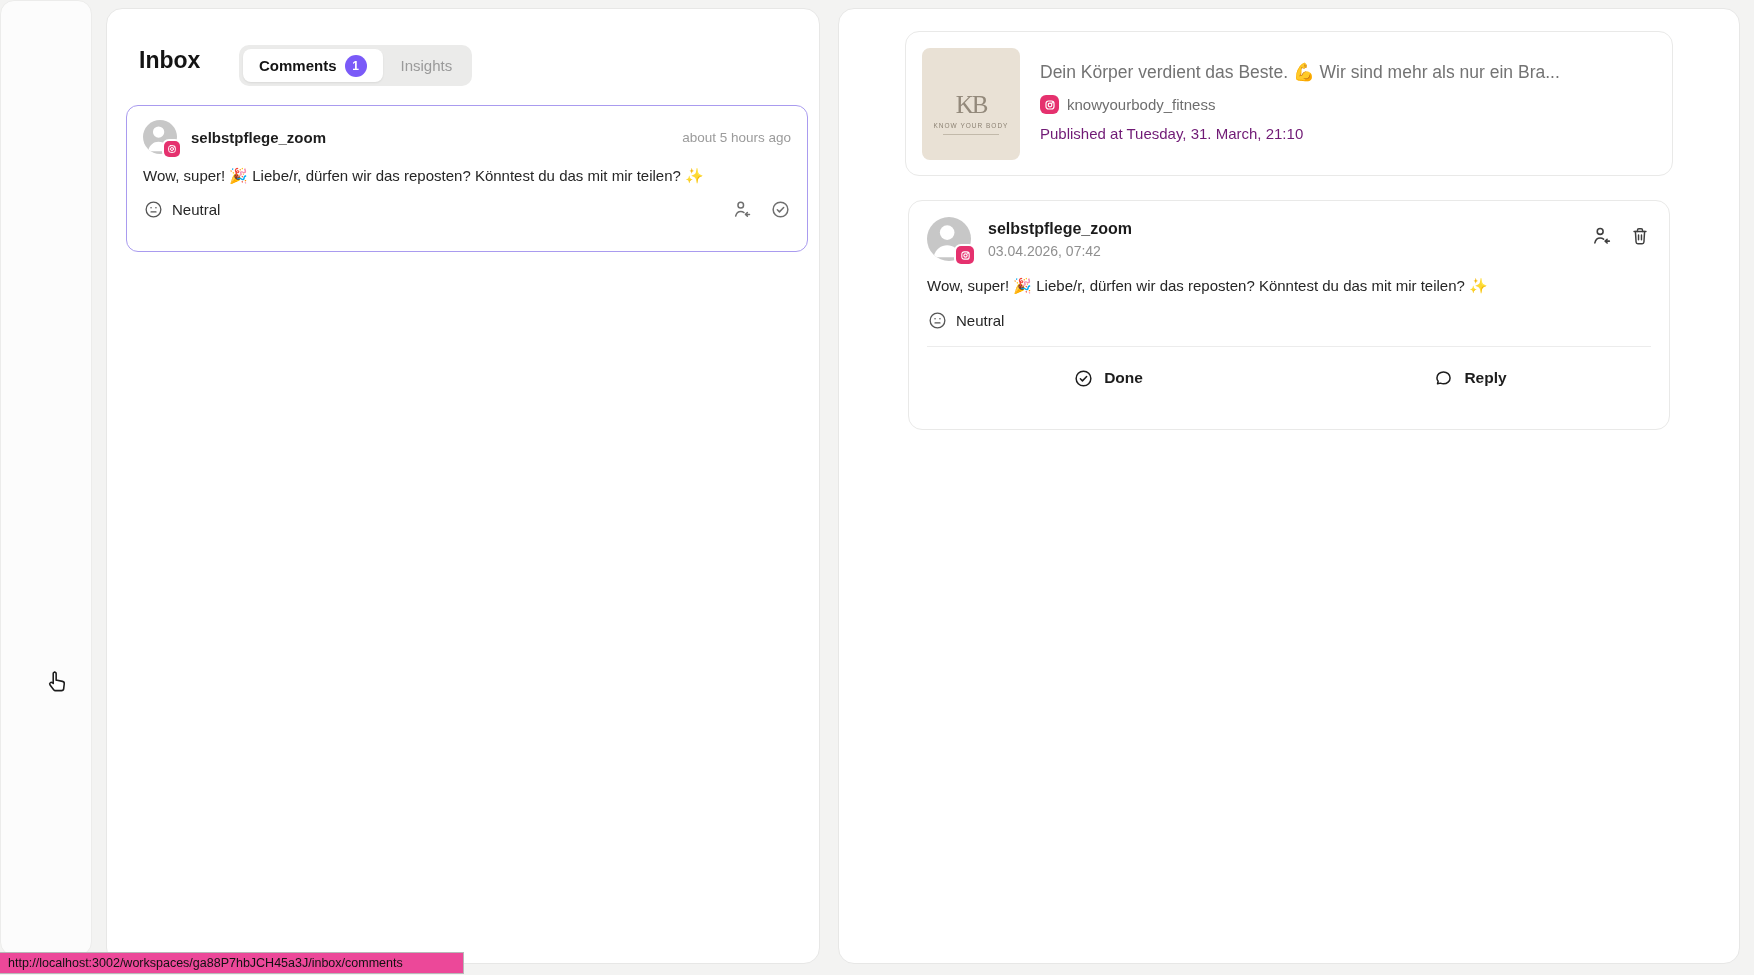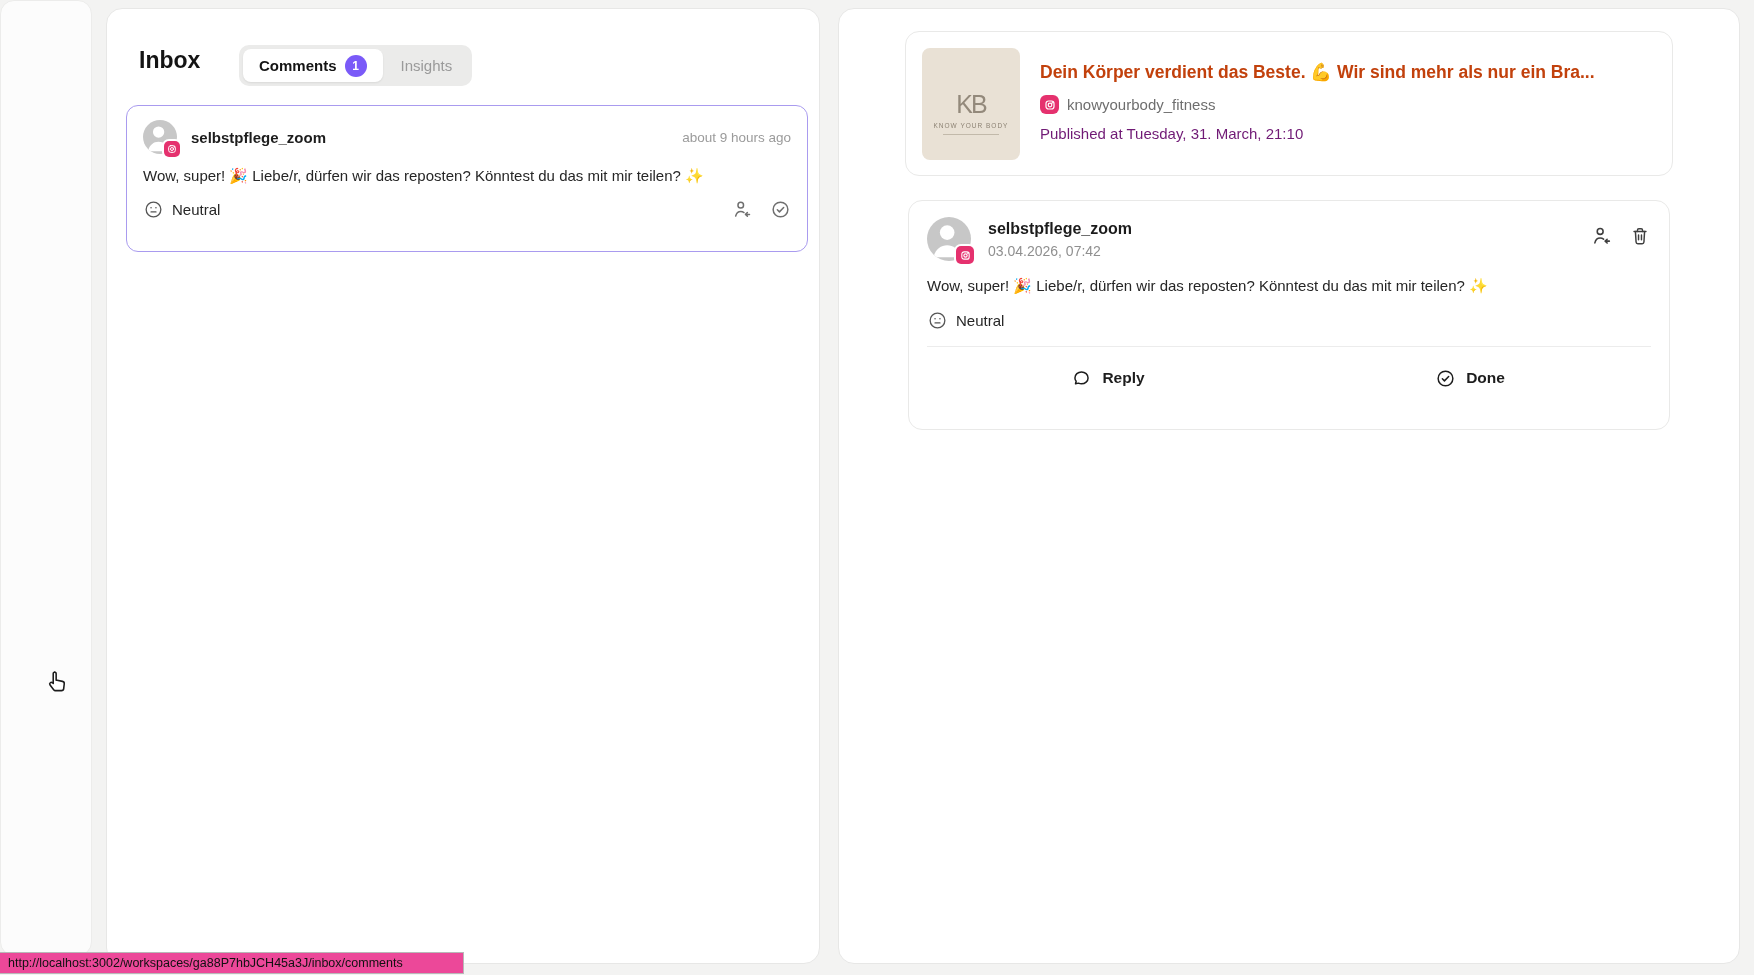--- a/index.html
+++ b/index.html
@@ -42,25 +42,25 @@
   .cc-text { margin-top:13px; font-size:15px; color:#262626; }
   .cc-foot { margin-top:14px; display:flex; align-items:center; }
   .sentiment { display:flex; align-items:center; gap:8px; font-size:15px; color:#262626; }
   .cc-actions { margin-left:auto; display:flex; align-items:center; gap:17px; color:#6f6f6f; }
   .icon-btn { display:flex; cursor:pointer; }
 
   
   #detail-panel { left:838px; top:8px; width:902px; height:956px; }
   #post-card { position:relative; margin:22px auto 0; width:768px; height:145px; background:#fff; border:1px solid #e9e9e8; border-radius:14px; padding:16px; display:flex; gap:20px; }
   #post-thumb { width:98px; height:112px; border-radius:8px; background:#e9e1d5; display:flex; flex-direction:column; align-items:center; justify-content:center; gap:3px; flex:0 0 auto; }
-  #thumb-mono { font-size:25px; color:#93897b; font-family:Liberation Sans, sans-serif; letter-spacing:-2px;margin-top:19px; }
+  #thumb-mono { font-size:25px; color:#93897b; font-family:Liberation Serif, serif; letter-spacing:-2px;margin-top:19px; }
   #thumb-brand { font-size:6.5px; letter-spacing:1px; color:#8d8374; }
   #thumb-line { width:56px; height:3px; border-top:1px solid #c2b9aa; margin-top:2px; }
   #post-info { padding-top:14px; min-width:0; }
-  #post-title { font-size:17.5px; font-weight:bold; color:#c2410c; white-space:nowrap; overflow:hidden; }
+  #post-title { font-size:17.5px; font-weight:normal; color:#737373; white-space:nowrap; overflow:hidden; }
   .post-account { margin-top:12px; display:flex; align-items:center; gap:8px; font-size:15px; color:#6e6e6e; }
   .ig-badge-lg { width:19px; height:19px; border-radius:6px; background:#e5316e; display:flex; align-items:center; justify-content:center; flex:0 0 auto; }
   #post-published { margin-top:11px; font-size:15px; color:#701a75; }
 
   #detail-card { position:relative; margin:24px auto 0; width:762px; height:230px; background:#fff; border:1px solid #e9e9e8; border-radius:14px; padding:16px 18px 0; }
   .dc-head { display:flex; }
   .dc-names { margin-left:17px; padding-top:3px; }
   .dc-name { font-size:16px; font-weight:bold; color:#1b1b1b; }
   .dc-time { margin-top:5px; font-size:14px; color:#8f8f8f; }
   .dc-actions { margin-left:auto; display:flex; gap:16px; padding-top:8px; color:#3f3f3f; }
@@ -226,21 +226,21 @@
         </span>
         <span class="ig-badge">
           <svg width="10" height="10" viewBox="0 0 24 24" fill="none" stroke="#fff" stroke-width="2.4" stroke-linecap="round">
             <rect x="4" y="4" width="16" height="16" rx="5"></rect>
               <circle cx="12" cy="12" r="3.6"></circle>
               <circle cx="17" cy="7" r="0.6" fill="#fff"></circle>
           </svg>
         </span>
       </div>
       <span class="cc-name">selbstpflege_zoom</span>
-      <span class="cc-time">about 9 hours ago</span>
+      <span class="cc-time">about 5 hours ago</span>
     </div>
 
     <div class="cc-text">Wow, super! 🎉 Liebe/r, dürfen wir das reposten? Könntest du das mit mir teilen? ✨</div>
 
     <div class="cc-foot">
       <div class="sentiment">
         <span style="display:flex;">
           <svg width="21" height="21" viewBox="0 0 24 24" fill="none" stroke="#555" stroke-width="1.5" stroke-linecap="round">
             <circle cx="12" cy="12" r="8.4"></circle>
             <circle cx="9.2" cy="10" r="0.9" fill="#555" stroke="none"></circle>
@@ -345,34 +345,34 @@
         </svg>
       </span>
       <span>Neutral</span>
     </div>
 
     <div class="dc-divider"></div>
 
     <div class="dc-buttons">
       <div class="dc-btn">
         <span style="display:flex;">
-          <svg width="21" height="21" viewBox="0 0 24 24" fill="none" stroke="#1d1d1d" stroke-width="1.7" stroke-linejoin="round">
-            <path d="M19.5 11.3c0 3.8-3.4 6.8-7.5 6.8-1.2 0-2.4-.3-3.4-.8L5.2 18l.7-3c-.9-1.1-1.4-2.4-1.4-3.7 0-3.8 3.4-6.8 7.5-6.8s7.5 3 7.5 6.8z"></path>
-          </svg>
-        </span>
-        <span>Reply</span>
-      </div>
-      <div class="dc-btn">
-        <span style="display:flex;">
           <svg width="21" height="21" viewBox="0 0 24 24" fill="none" stroke="#1d1d1d" stroke-width="1.7" stroke-linecap="round" stroke-linejoin="round">
             <circle cx="12" cy="12" r="8.4"></circle>
               <path d="M8.4 12.3l2.4 2.4 4.8-5"></path>
           </svg>
         </span>
         <span>Done</span>
       </div>
+      <div class="dc-btn">
+        <span style="display:flex;">
+          <svg width="21" height="21" viewBox="0 0 24 24" fill="none" stroke="#1d1d1d" stroke-width="1.7" stroke-linejoin="round">
+            <path d="M19.5 11.3c0 3.8-3.4 6.8-7.5 6.8-1.2 0-2.4-.3-3.4-.8L5.2 18l.7-3c-.9-1.1-1.4-2.4-1.4-3.7 0-3.8 3.4-6.8 7.5-6.8s7.5 3 7.5 6.8z"></path>
+          </svg>
+        </span>
+        <span>Reply</span>
+      </div>
     </div>
   </div>
 </section>
 
 <div id="status-bar">
   <span>http://localhost:3002/workspaces/ga88P7hbJCH45a3J/inbox/comments</span>
 </div>
 
 </body></html>

